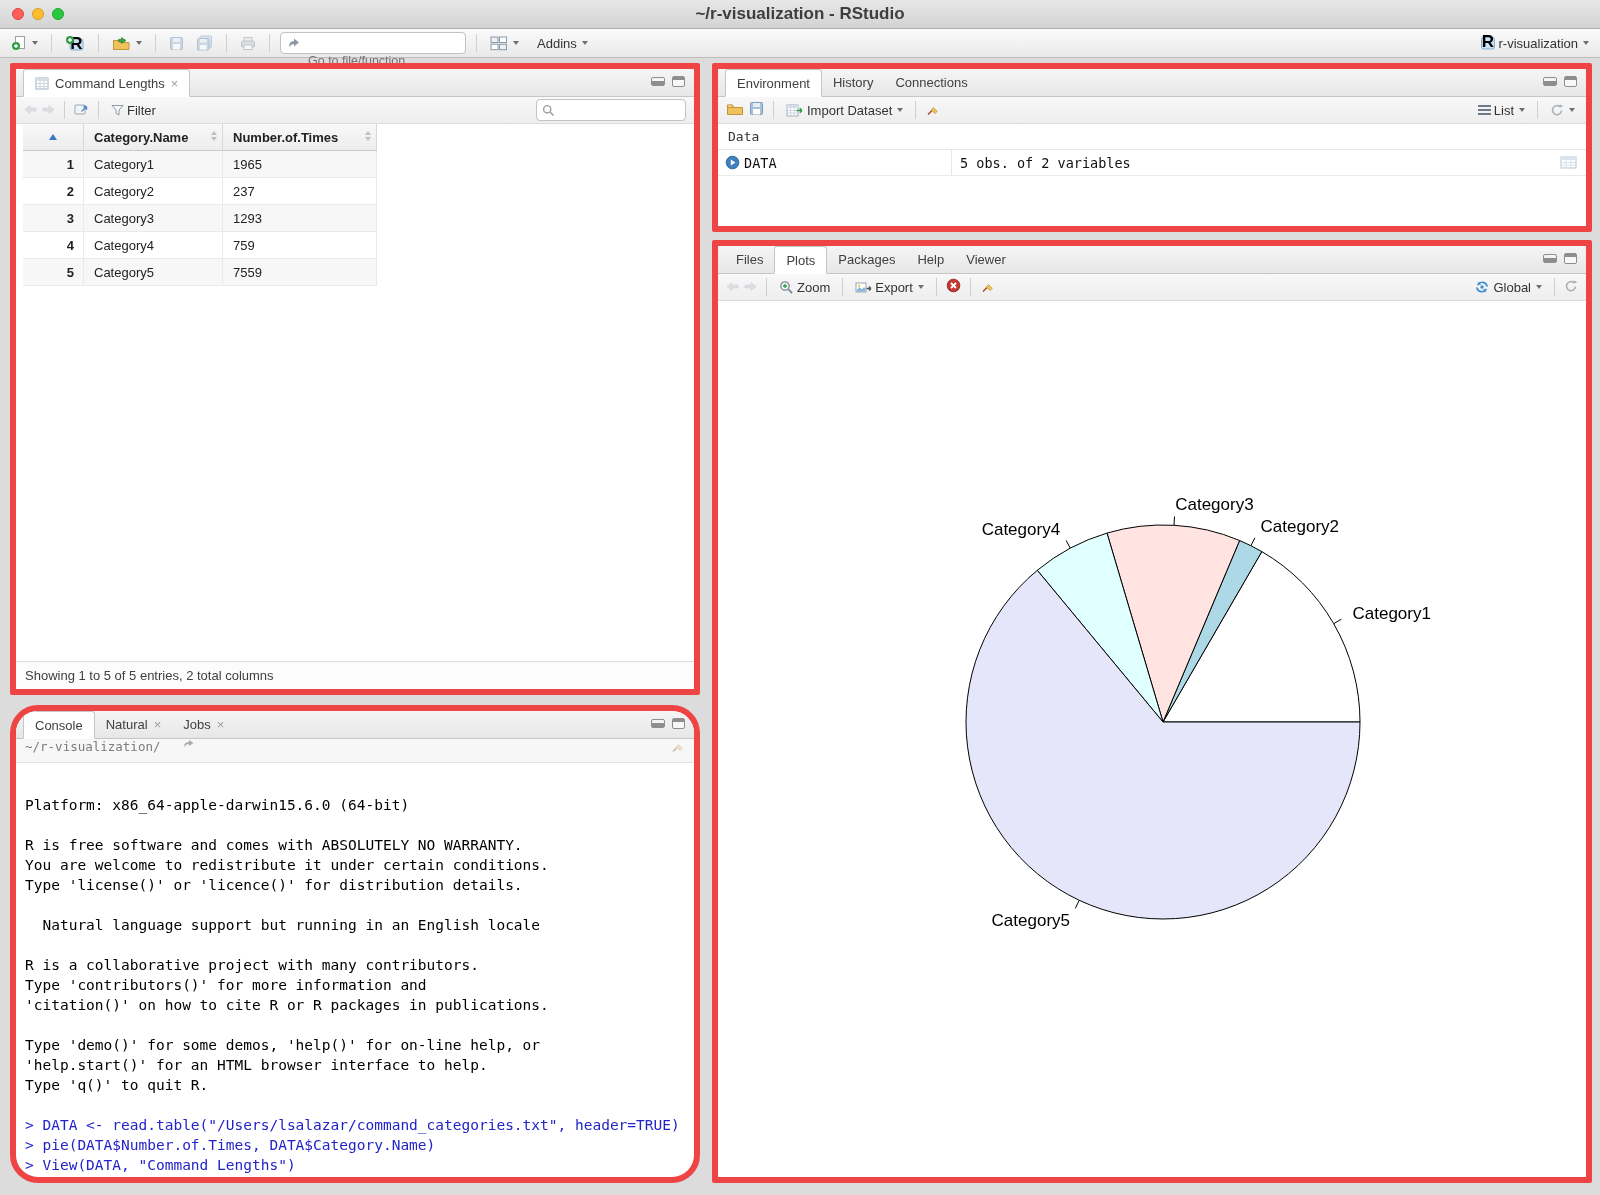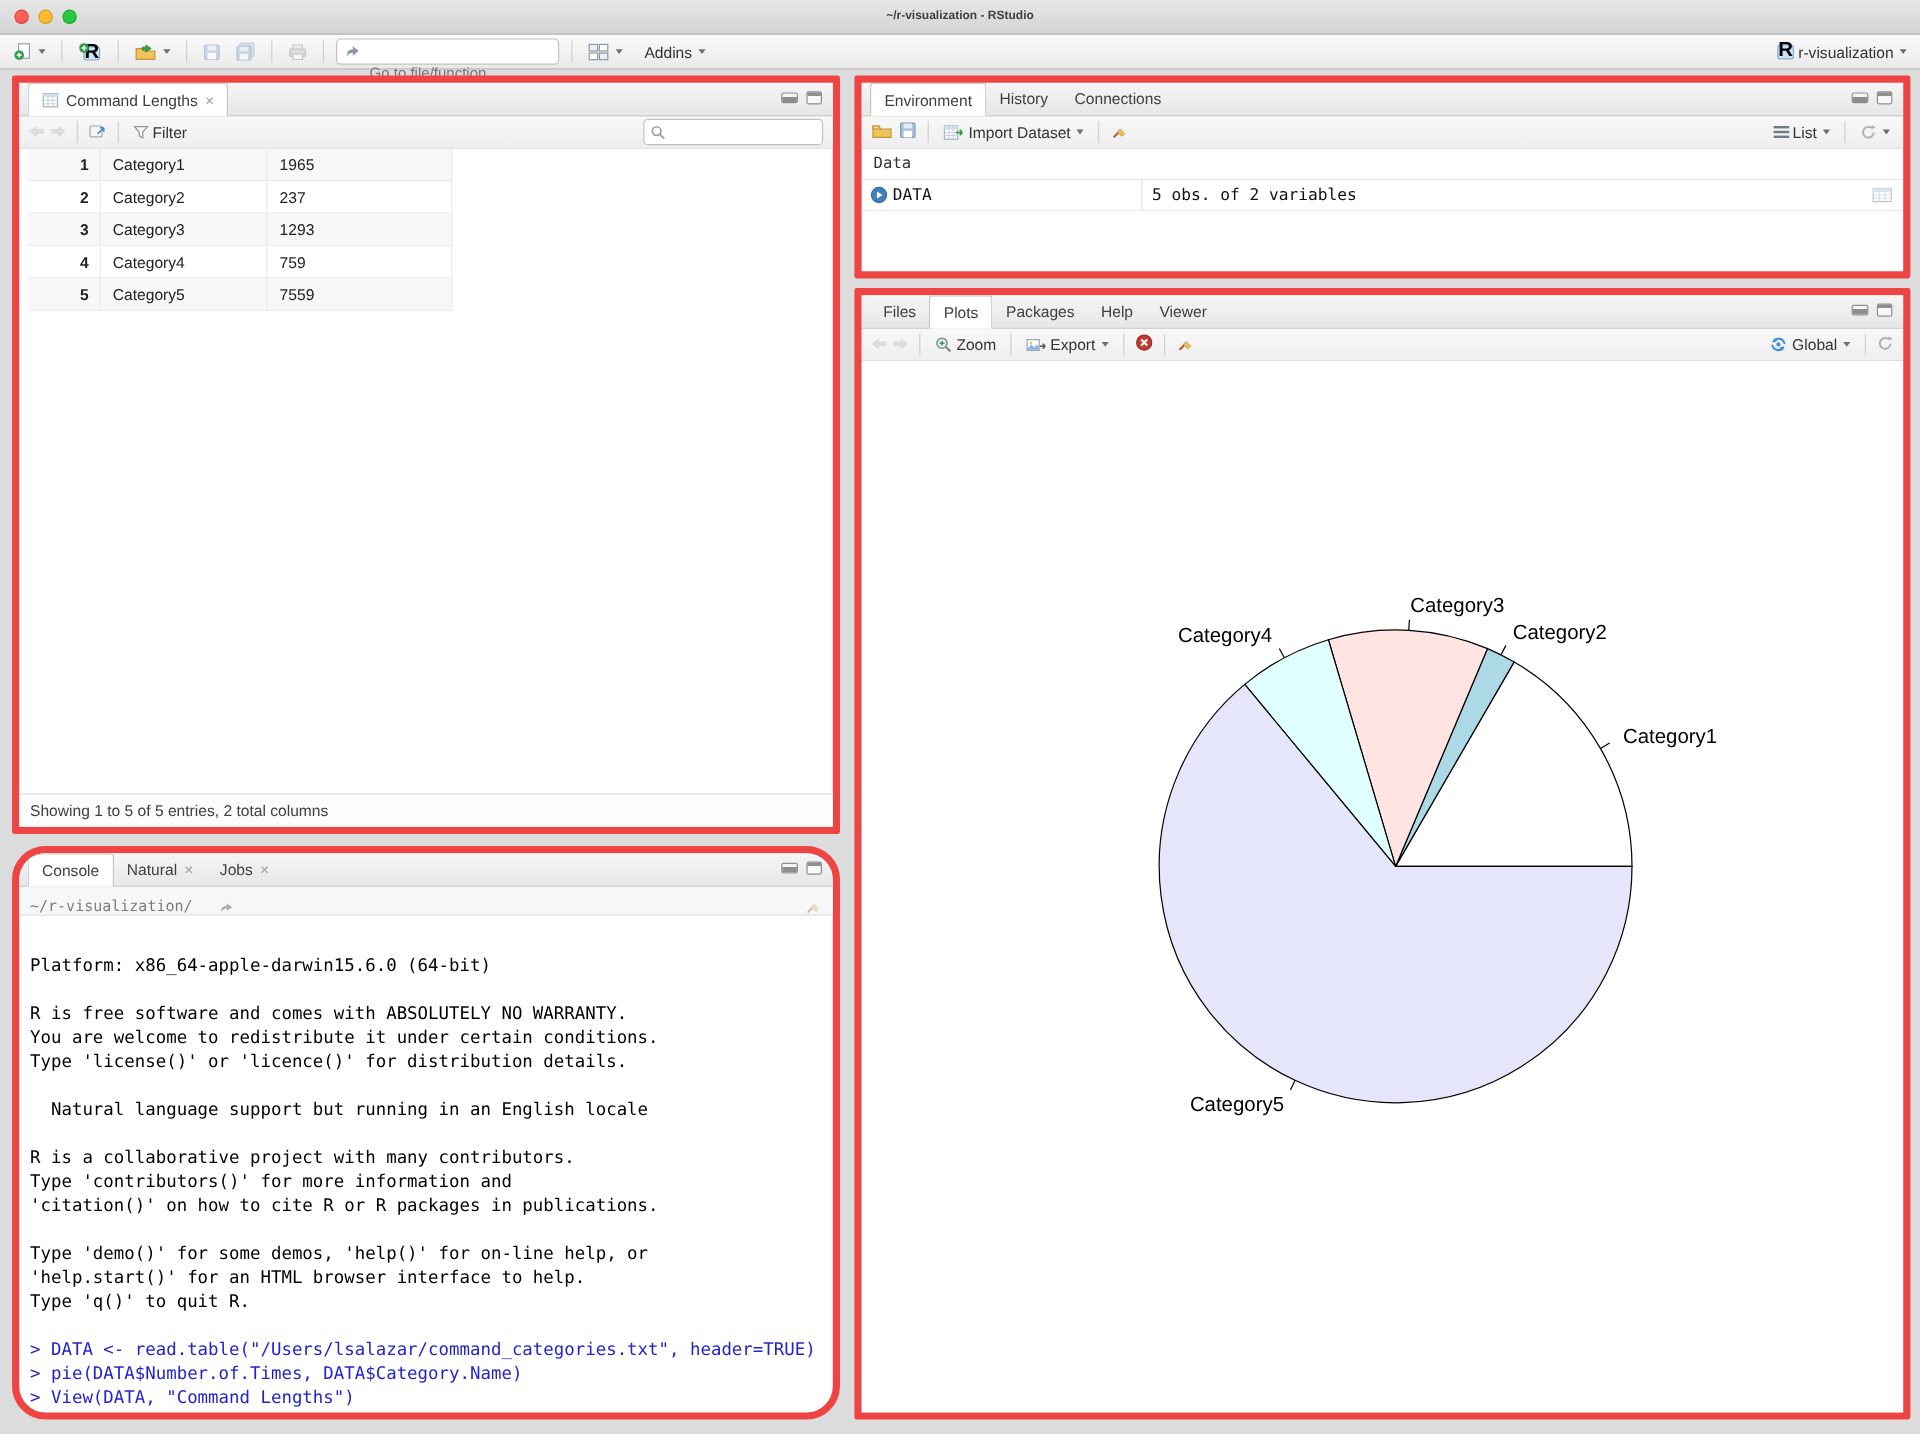--- a/index.html
+++ b/index.html
@@ -3,21 +3,21 @@
 <meta charset="utf-8">
 <style>
   html,body{margin:0;padding:0;}
   body{width:1600px;height:1195px;position:relative;overflow:hidden;
        font-family:"Liberation Sans",sans-serif;background:#DCDCDC;
        -webkit-font-smoothing:antialiased;}
   .abs{position:absolute;}
   
   .titlebar{left:0;top:0;width:1600px;height:28px;
     background:linear-gradient(#E7E7E7,#D3D3D3);border-bottom:1px solid #ADADAD;}
-  .title-text{width:100%;text-align:center;line-height:28px;font-size:10px;
+  .title-text{width:100%;text-align:center;line-height:28px;font-size:17px;
     color:#3E3E3E;font-weight:bold;}
   .traffic{top:8px;width:12px;height:12px;border-radius:50%;}
   .tl-red{left:12px;background:#FF5F57;border:1px solid #E0443E;box-sizing:border-box;}
   .tl-yellow{left:32px;background:#FEBC2E;border:1px solid #D89E24;box-sizing:border-box;}
   .tl-green{left:52px;background:#28C840;border:1px solid #1AAB29;box-sizing:border-box;}
   .main-toolbar{left:0;top:29px;width:1600px;height:29px;
     background:linear-gradient(#FBFBFB,#E9E9E9);border-bottom:1px solid #BDBDBD;
     display:flex;align-items:center;padding:0 8px;box-sizing:border-box;gap:6px;}
   .tbtn{display:flex;align-items:center;gap:3px;padding:2px 3px;border-radius:3px;}
   .sep{width:1px;height:18px;background:#CFCFCF;margin:0 4px;flex:none;}
@@ -66,21 +66,21 @@
   .dv-row.odd{background:#F7F7F7;}
   .dv-cell{display:flex;align-items:center;box-sizing:border-box;border-right:1px solid #EAEAEA;padding-left:10px;}
   .dv-c0{width:61px;justify-content:flex-end;padding:0 9px 0 0;font-weight:bold;}
   .dv-c1{width:139px;} .dv-c2{width:154px;}
   .dv-footer{position:absolute;left:0;bottom:0;width:100%;height:28px;border-top:1px solid #DDDDDD;
     background:#FCFCFC;display:flex;align-items:center;padding-left:9px;box-sizing:border-box;
     font-size:13px;color:#404040;}
   
   #pane-console{left:10px;top:705px;width:690px;height:478px;border-radius:28px;}
   .path-bar{height:24px;background:#F7F7F7;border-bottom:1px solid #E2E2E2;display:flex;
-    align-items:flex-end;padding:0 9px;gap:23px;box-sizing:border-box;}
+    align-items:flex-start;padding:0 9px;gap:23px;box-sizing:border-box;}
   .path-text{font-family:"DejaVu Sans Mono",monospace;font-size:12.5px;color:#7C7C7C;}
   .console-body{position:absolute;left:0;top:53px;right:0;bottom:0;overflow:hidden;
     padding:0 0 0 9px;font-family:"DejaVu Sans Mono",monospace;font-size:14.5px;
     line-height:20px;color:#000;white-space:pre;}
   .console-scroll{margin-top:-9px;}
   .cline.input{color:#2323CB;}
   
   #pane-env{left:712px;top:63px;width:880px;height:169px;}
   .scope-bar{height:27px;background:#FCFCFC;border-bottom:1px solid #E4E4E4;display:flex;
     align-items:center;padding:0 8px;gap:6px;box-sizing:border-box;font-size:13px;color:#333;}
@@ -230,20 +230,39 @@
     <span class="spacer"></span>
     <span class="searchbox" style="width:138px;">
       <svg width="13" height="13">
           <circle cx="5.2" cy="5.2" r="3.6" fill="none" stroke="#9AA0A6" stroke-width="1.4"></circle>
           <line x1="8" y1="8" x2="11.5" y2="11.5" stroke="#9AA0A6" stroke-width="1.6"></line>
         </svg>
       <input style="">
     </span>
   </div>
   <div class="dv-table">
+    <div class="dv-hrow">
+      <div class="dv-hcell dv-hc0">
+          <span class="asc-arrow"></span>
+        </div>
+      <div class="dv-hcell dv-hc1">
+        <span>Category.Name</span>
+        <span class="sorters">
+            <i class="up"></i>
+            <i class="dn"></i>
+          </span>
+      </div>
+      <div class="dv-hcell dv-hc2">
+        <span>Number.of.Times</span>
+        <span class="sorters">
+            <i class="up"></i>
+            <i class="dn"></i>
+          </span>
+      </div>
+    </div>
     <div>
         <div class="dv-row odd">
           <div class="dv-cell dv-c0">1</div>
           <div class="dv-cell dv-c1">Category1</div>
           <div class="dv-cell dv-c2">1965</div>
         </div>
         <div class="dv-row">
           <div class="dv-cell dv-c0">2</div>
           <div class="dv-cell dv-c1">Category2</div>
           <div class="dv-cell dv-c2">237</div>

